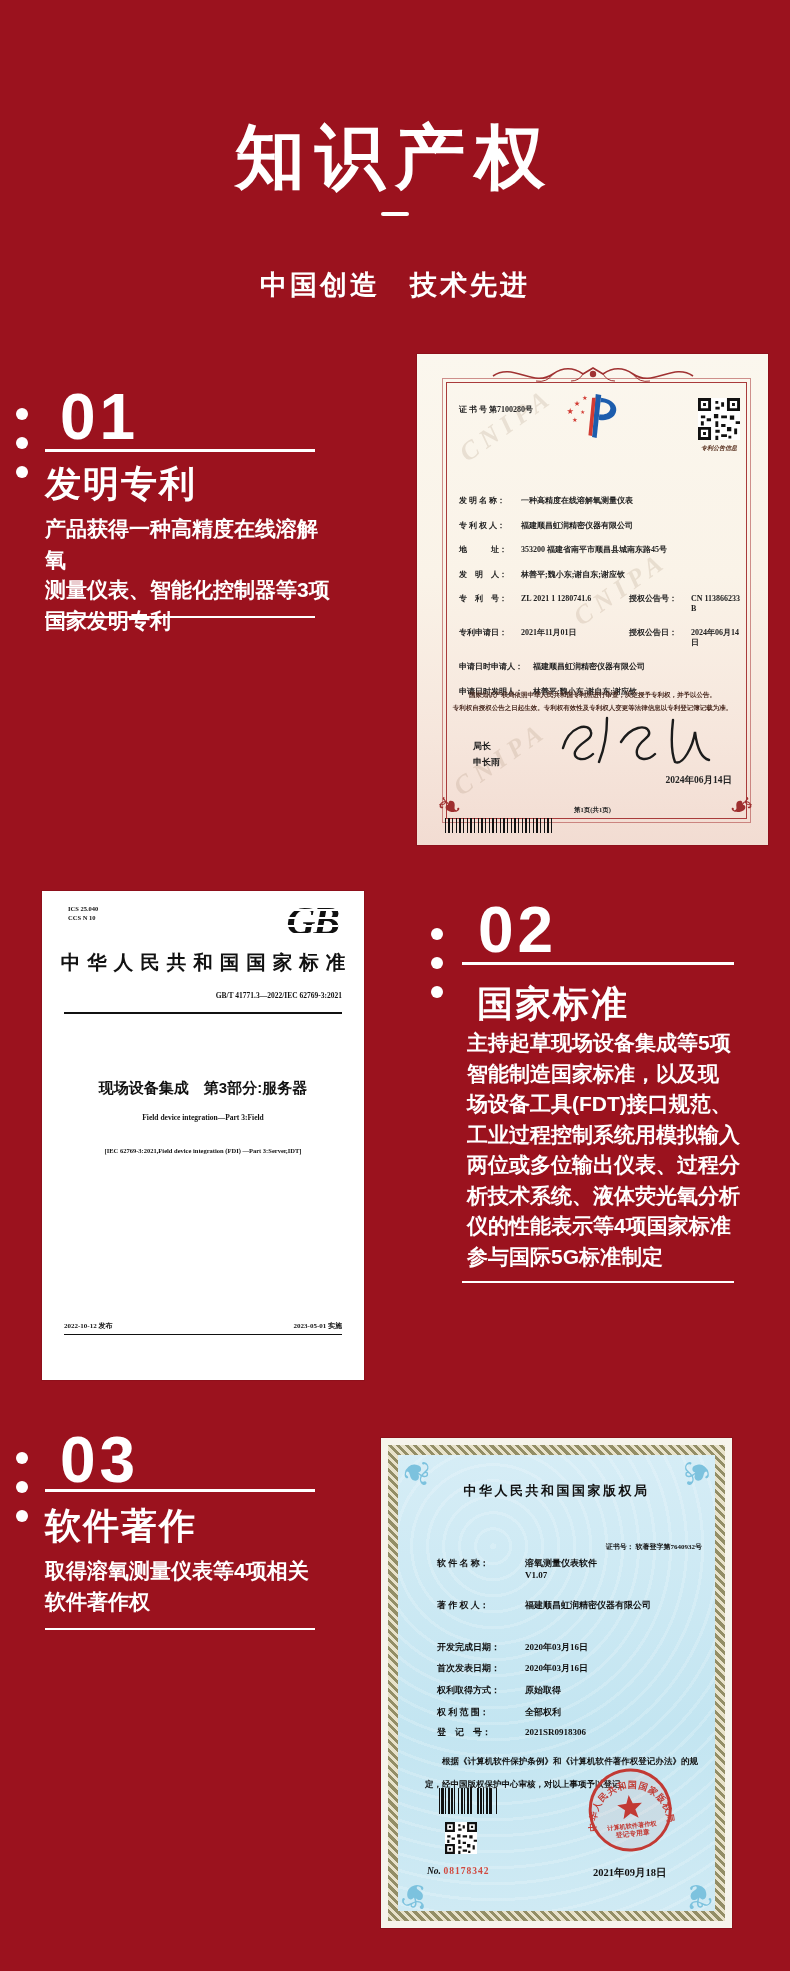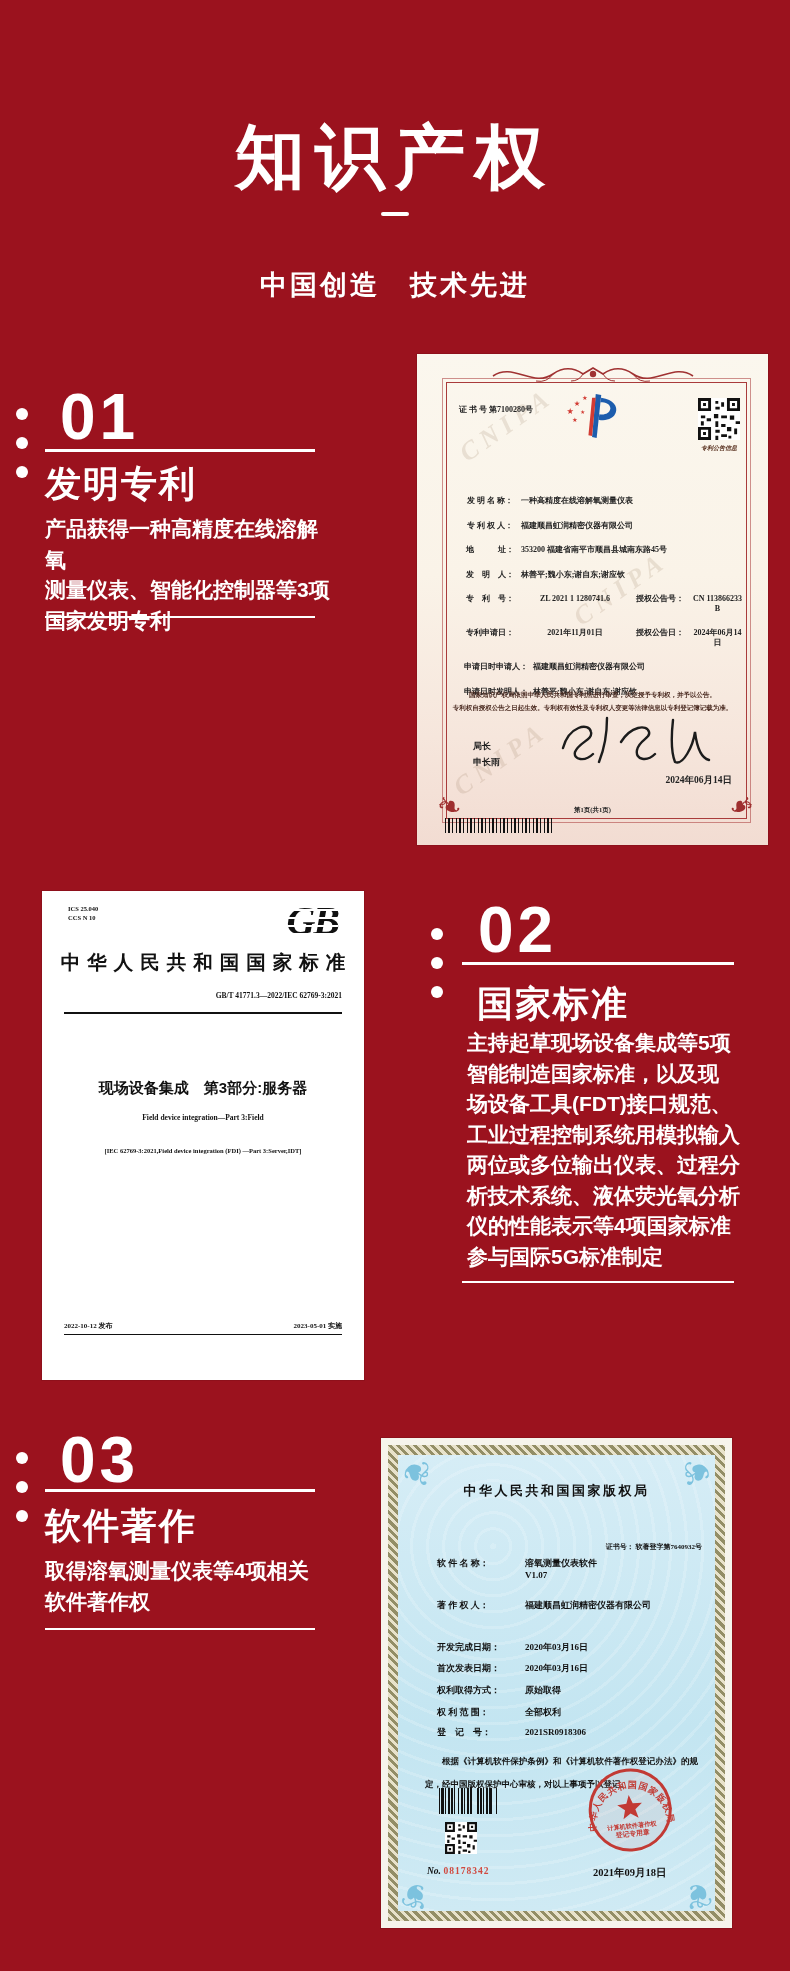--- a/index.html
+++ b/index.html
@@ -50,21 +50,21 @@
   .p-wm{position:absolute;color:rgba(140,110,80,.16);font:italic 700 26px "Liberation Serif",serif;
         letter-spacing:6px;transform:rotate(-35deg);pointer-events:none;}
   .p-certno{position:absolute;left:42px;top:50px;font-size:8px;font-weight:700;}
   .p-logo{position:absolute;left:50%;top:36px;transform:translateX(-50%);}
   .p-qr{position:absolute;right:28px;top:44px;width:42px;height:42px;}
   .p-qrcap{position:absolute;right:16px;top:90px;width:66px;text-align:center;
            font:italic 700 6px "Liberation Serif",serif;color:#5a3220;}
   .p-title{position:absolute;top:96px;left:0;right:0;text-align:center;font-size:21px;
            font-weight:700;letter-spacing:9px;text-indent:9px;color:#111;}
   .p-fields{position:absolute;left:42px;top:142px;right:24px;font-size:8px;}
-  .prow{display:flex;margin-bottom:15px;line-height:9.5px;text-align:center;}
+  .prow{display:flex;margin-bottom:15px;line-height:9.5px;}
   .prow .fl{flex:0 0 62px;font-weight:700;}
   .prow .fv{font-weight:600;}
   .prow .fv2l{flex:0 0 62px;font-weight:700;}
   .prow .fv1{flex:0 0 108px;font-weight:600;}
   .p-stmt{position:absolute;left:32px;top:334px;width:287px;text-align:center;
           font:700 6.5px "Liberation Serif",serif;line-height:13px;color:#4a2a20;white-space:pre-line;}
   .p-director{position:absolute;left:56px;top:384px;font-size:9px;font-weight:700;line-height:16px;}
   .p-sign{position:absolute;left:128px;top:354px;}
   .p-date{position:absolute;right:36px;top:420px;font-size:9.5px;font-weight:700;}
   .p-page{position:absolute;left:0;right:0;top:452px;text-align:center;font-size:6.5px;font-weight:700;}

